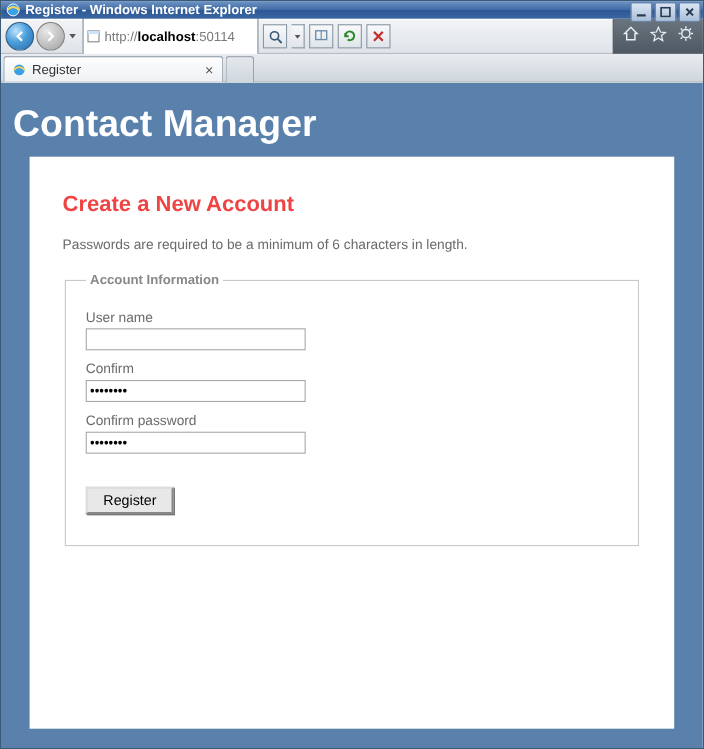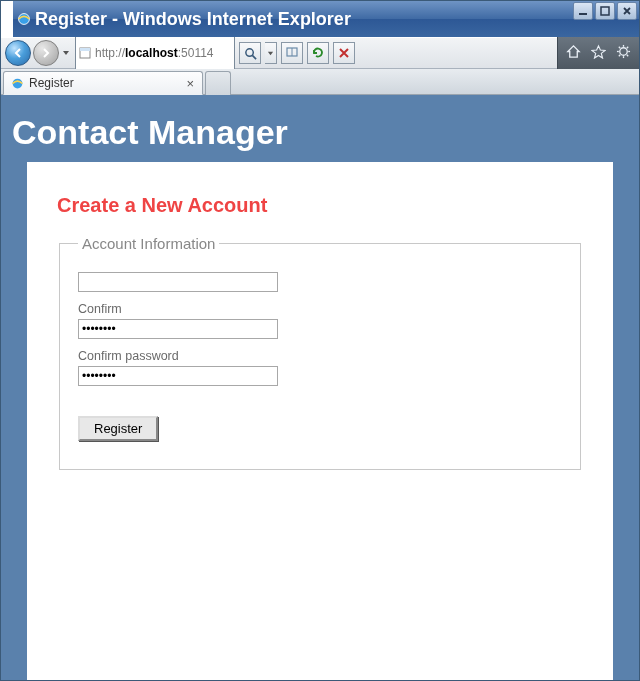--- a/index.html
+++ b/index.html
@@ -17,29 +17,28 @@
     width: 640px;
     height: 681px;
     border: 1px solid #3b5a78;
     display: flex;
     flex-direction: column;
     background: #fff;
   }
 
   
   .titlebar {
-    height: 36px;
+    height: 16px;
     background: linear-gradient(to bottom, #6f94c4 0%, #3f6aa4 50%, #2d5896 51%, #3a66a0 100%);
     color: #fff;
     display: flex;
     align-items: center;
-    font-size: 18px;
+    font-size: 12px;
     padding-left: 4px;
     position: relative;
-    margin-left: 12px;
   }
   .titlebar .ie-icon {
     width: 14px; height: 14px; margin-right: 4px;
     display: inline-flex; align-items: center; justify-content: center;
   }
   .titlebar .title-text { font-weight: bold; }
   .win-btns {
     position: absolute;
     right: 2px; top: 1px;
     display: flex;
@@ -224,22 +223,22 @@
     margin: 0 0 18px 0;
   }
 
   fieldset.acct {
     border: 1px solid #c8c8c8;
     padding: 10px 18px 28px 18px;
     margin-top: 16px;
   }
   fieldset.acct legend {
     font-family: Verdana, Geneva, sans-serif;
-    font-size: 15px;
-    font-weight: normal;
+    font-size: 12px;
+    font-weight: bold;
     color: #888;
     padding: 0 4px;
   }
   .form-row { margin-top: 10px; }
   .form-label {
     display: block;
     font-family: Verdana, Geneva, sans-serif;
     font-size: 12.5px;
     color: #6a6a6a;
     margin-bottom: 3px;
@@ -407,25 +406,27 @@
   </div>
 
   <div class="viewport">
     <div class="page-wrap">
       <div class="site-header">
         <h1 class="site-title">Contact Manager</h1>
       </div>
 
       <div class="content-card">
         <h2 class="page-heading">Create a New Account</h2>
+        <p class="page-sub">Passwords are required to be a minimum of 6 characters in length.</p>
 
         <fieldset class="acct">
           <legend>Account Information</legend>
 
           <div class="form-row">
+            <label class="form-label">User name</label>
             <input class="form-input" type="text" value="" style="">
           </div>
 
 
           <div class="form-row">
             <label class="form-label">Confirm</label>
             <input class="form-input" type="text" value="••••••••" style="">
           </div>
 
           <div class="form-row">

